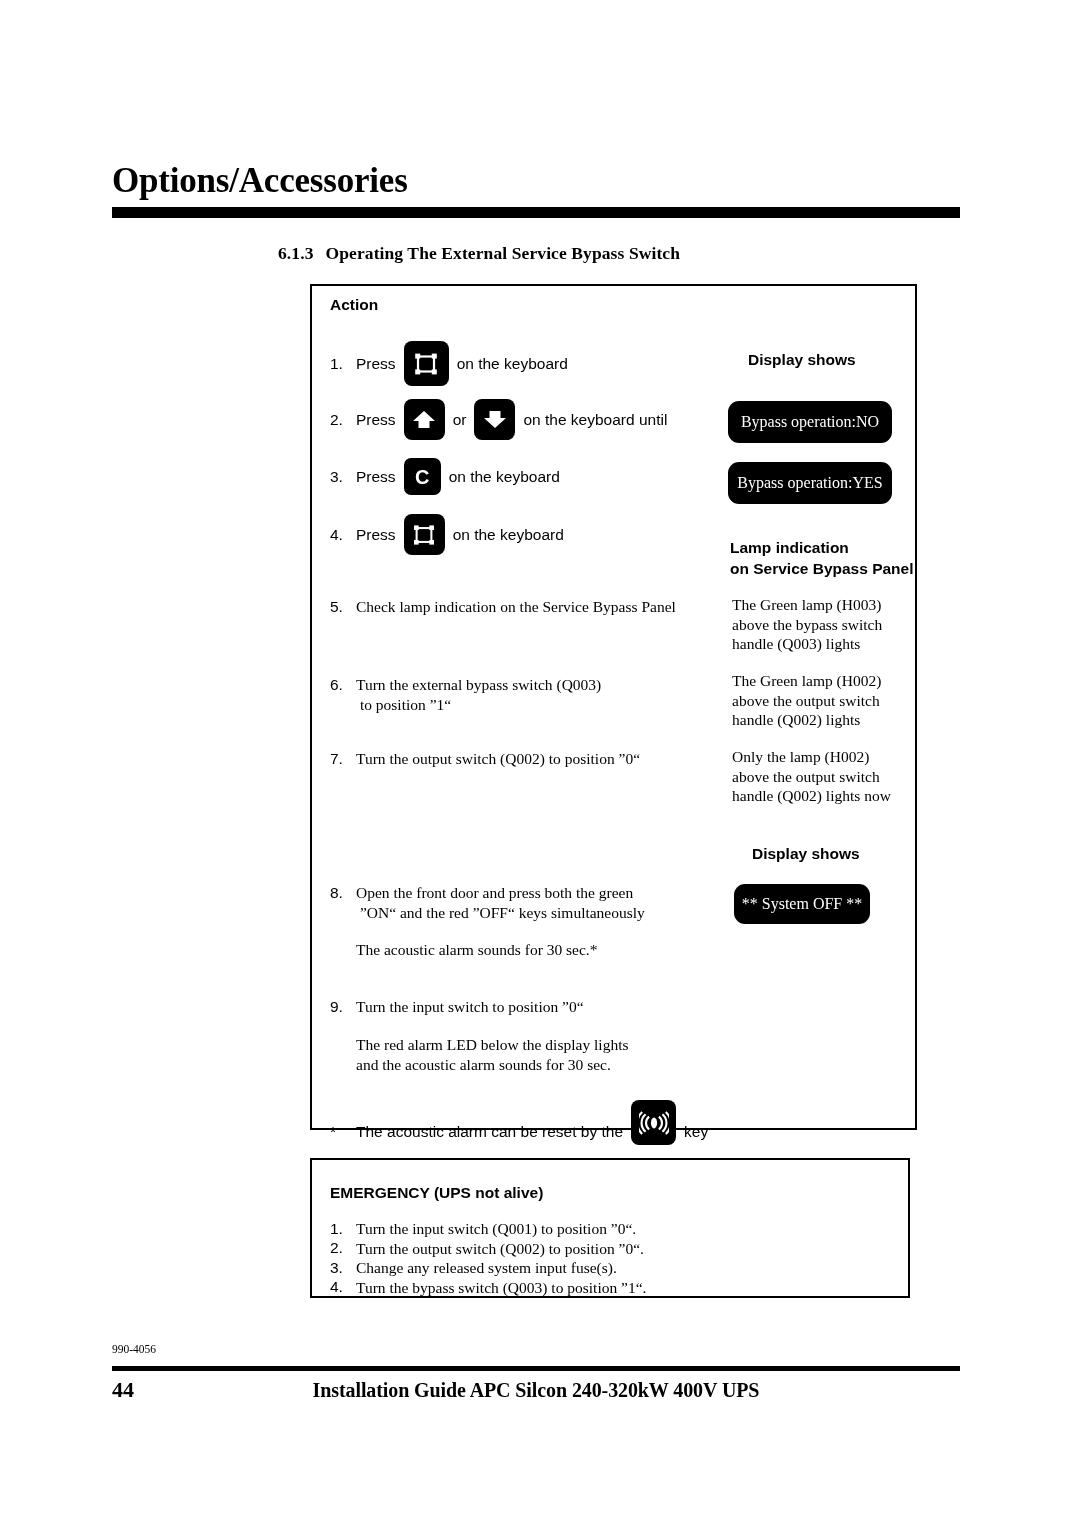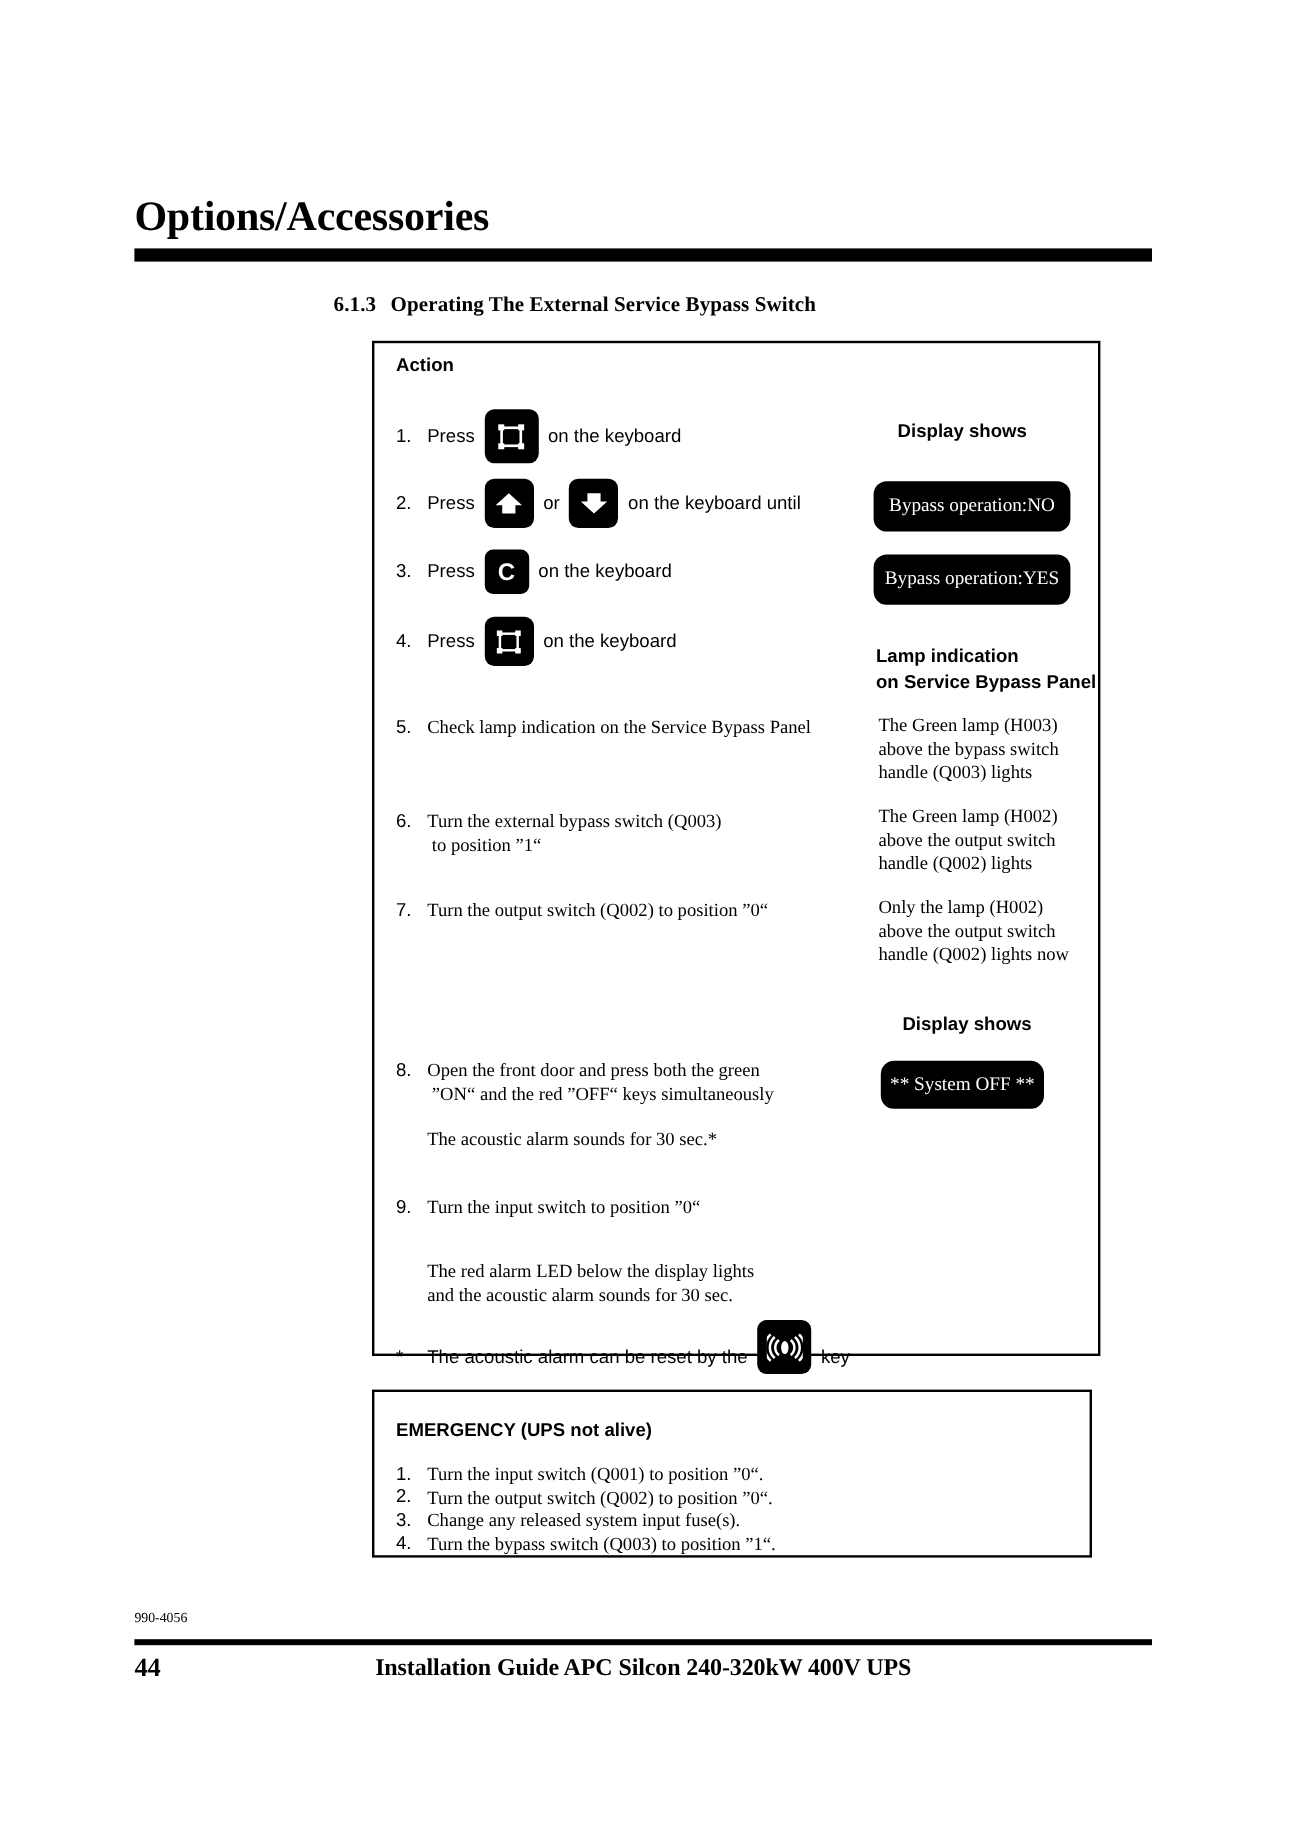--- a/index.html
+++ b/index.html
@@ -303,21 +303,21 @@
   <div class="abs body-txt" style="left:44px; top:597px;">Open the front door and press both the green
  ”ON“ and the red ”OFF“ keys simultaneously</div>
   <div class="abs body-txt" style="left:44px; top:654px;">The acoustic alarm sounds for 30 sec.*</div>
 
   <div class="lcd abs" style="left:422px; top:598px; width:136px; height:40px;">
     <span>** System OFF **</span>
   </div>
 
   <div class="abs num-col" style="left:18px; top:711px;">9.</div>
   <div class="abs body-txt" style="left:44px; top:711px;">Turn the input switch to position ”0“</div>
-  <div class="abs body-txt" style="left:44px; top:749px;margin-top:15px;">The red alarm LED below the display lights
+  <div class="abs body-txt" style="left:44px; top:749px;">The red alarm LED below the display lights
 and the acoustic alarm sounds for 30 sec.</div>
 
   <div class="abs step-row" style="left:18px; top:814px;">
     <span class="step-num">*</span>
     <span class="step-word">The acoustic alarm can be reset by the</span>
     <span class="keycap sq44" style="margin-bottom:18px;">
       <svg width="30" height="28" viewBox="0 0 30 28" aria-hidden="true">
         <ellipse cx="15" cy="14" rx="3.1" ry="5.4" fill="#fff"></ellipse>
         <path d="M10.1 7.6 A8.2 8.2 0 0 0 10.1 20.4" fill="none" stroke="#fff" stroke-width="2.1"></path>
         <path d="M6.6 5.2 A11.6 11.6 0 0 0 6.6 22.8" fill="none" stroke="#fff" stroke-width="2.1"></path>

